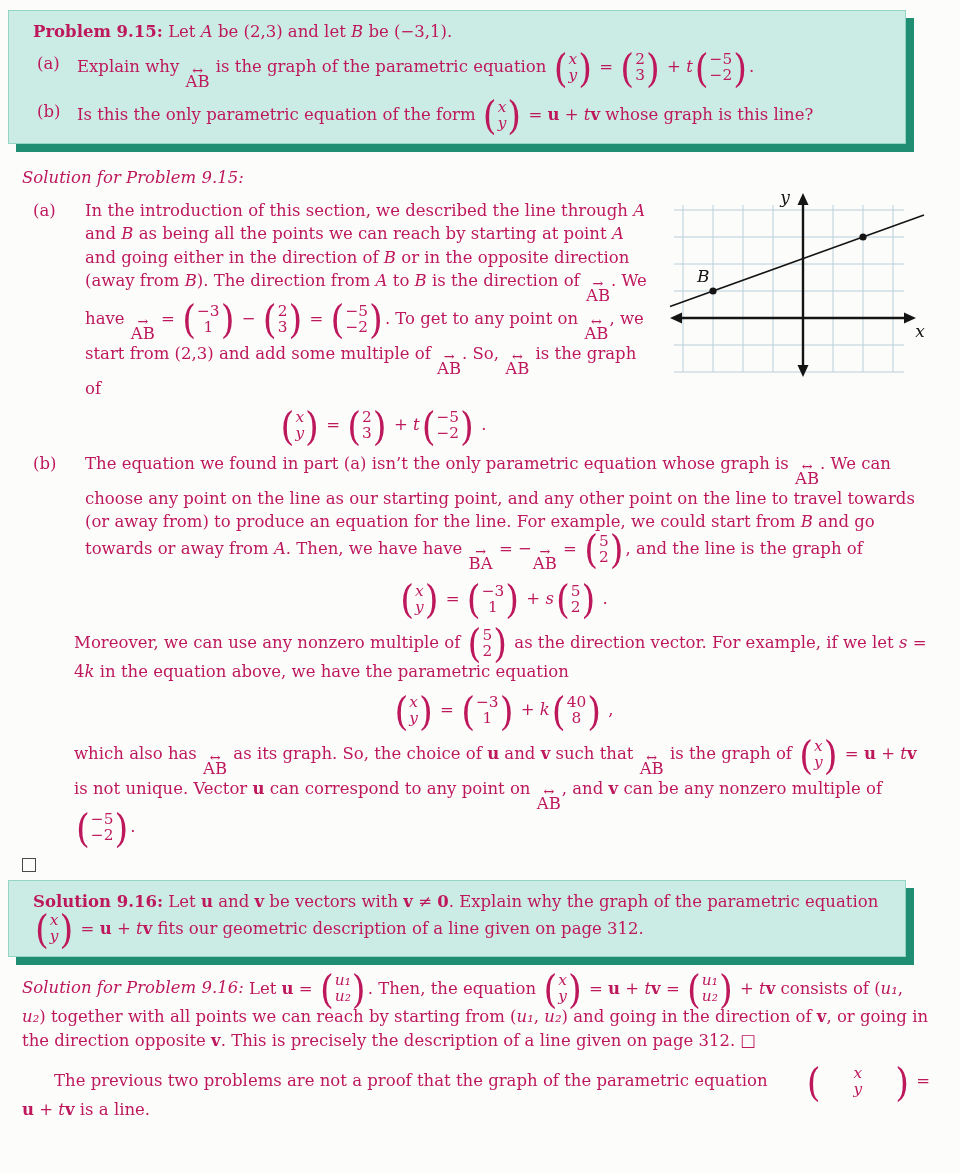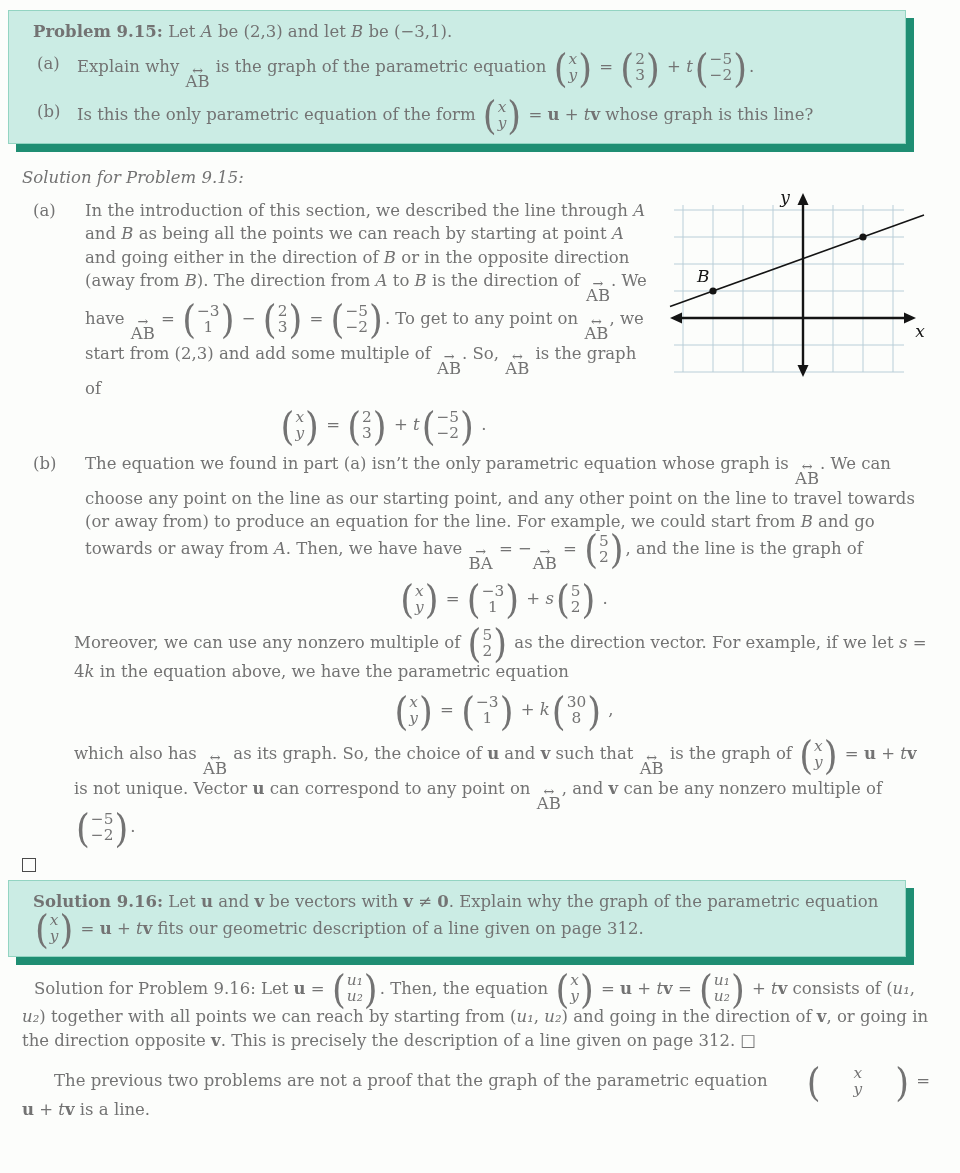--- a/index.html
+++ b/index.html
@@ -1,18 +1,18 @@
 <!DOCTYPE html>
 <html><head>
 <meta charset="utf-8">
 <style>
   html,body{margin:0;padding:0;background:#ffffff;}
   .page{
     width:960px;height:1173px;box-sizing:border-box;overflow:hidden;
-    background:#fcfdfb;color:#737373;
+    background:#fcfdfb;color:#be185d;
     font-family:"DejaVu Serif","Liberation Serif",serif;
     font-size:16.5px;line-height:1.42;
     padding-top:10px;position:relative;
   }
   
   .problem-box{
     background:#cbece4;border:1px solid #93d4c2;
     box-shadow:8px 8px 0 #1f8e73;
     margin-left:8px;width:898px;box-sizing:border-box;
     padding:9px 14px 11px 24px;
@@ -25,21 +25,21 @@
   .sol-heading{font-style:italic;margin:22px 16px 4px 22px;}
   .sol-part{display:flex;margin:10px 28px 0 22px;}
   .sol-label{width:52px;flex:none;padding-left:11px;}
   .sol-text{flex:1;}
   .cont{margin:12px 28px 0 74px;}
   .deq{text-align:center;margin:12px 28px 2px 74px;}
   .deq-a{margin:10px 252px 0 0;text-align:center;}
   .qed-sq{margin:14px 0 8px 22px;width:12px;height:12px;border:1.5px solid #4a4a4a;background:transparent;}
   .sol-para{margin:16px 28px 0 22px;}
   .closing{margin:14px 28px 12px 22px;text-indent:32px;}
-  .ital{margin-left:12px;}
+  .ital{font-style:italic;}
   
   .cvec{display:inline-flex;align-items:center;vertical-align:middle;margin:0 2px;}
   .cvec .p{font-size:215%;line-height:0.82;font-weight:400;transform:scaleY(1.08);}
   .cvec .col{display:inline-flex;flex-direction:column;align-items:center;line-height:1.04;font-size:93%;padding:0 1px;}
   
   .ovr{display:inline-flex;flex-direction:column;align-items:center;vertical-align:-2px;line-height:1;margin:0 1px;}
   .ovr .ar{font-size:0.78em;line-height:0.5;margin-bottom:-1px;}
   .ovr .tx{line-height:1.05;}
   
   .graph-wrap{float:right;width:268px;margin:-14px 0 4px 12px;}
@@ -264,21 +264,21 @@
       </span> = <span class="cvec">
         <span class="p">(</span>
         <span class="col">
           <span>−3</span>
           <span>1</span>
         </span>
         <span class="p">)</span>
       </span> + <i>k</i><span class="cvec">
         <span class="p">(</span>
         <span class="col">
-          <span>30</span>
+          <span>40</span>
           <span>8</span>
         </span>
         <span class="p">)</span>
       </span> ,</div>
 
   <div class="cont">which also has <span class="ovr">
         <span class="ar">↔</span>
         <span class="tx">AB</span>
       </span> as its graph.  So, the choice of <b>u</b> and <b>v</b> such that <span class="ovr">
         <span class="ar">↔</span>

